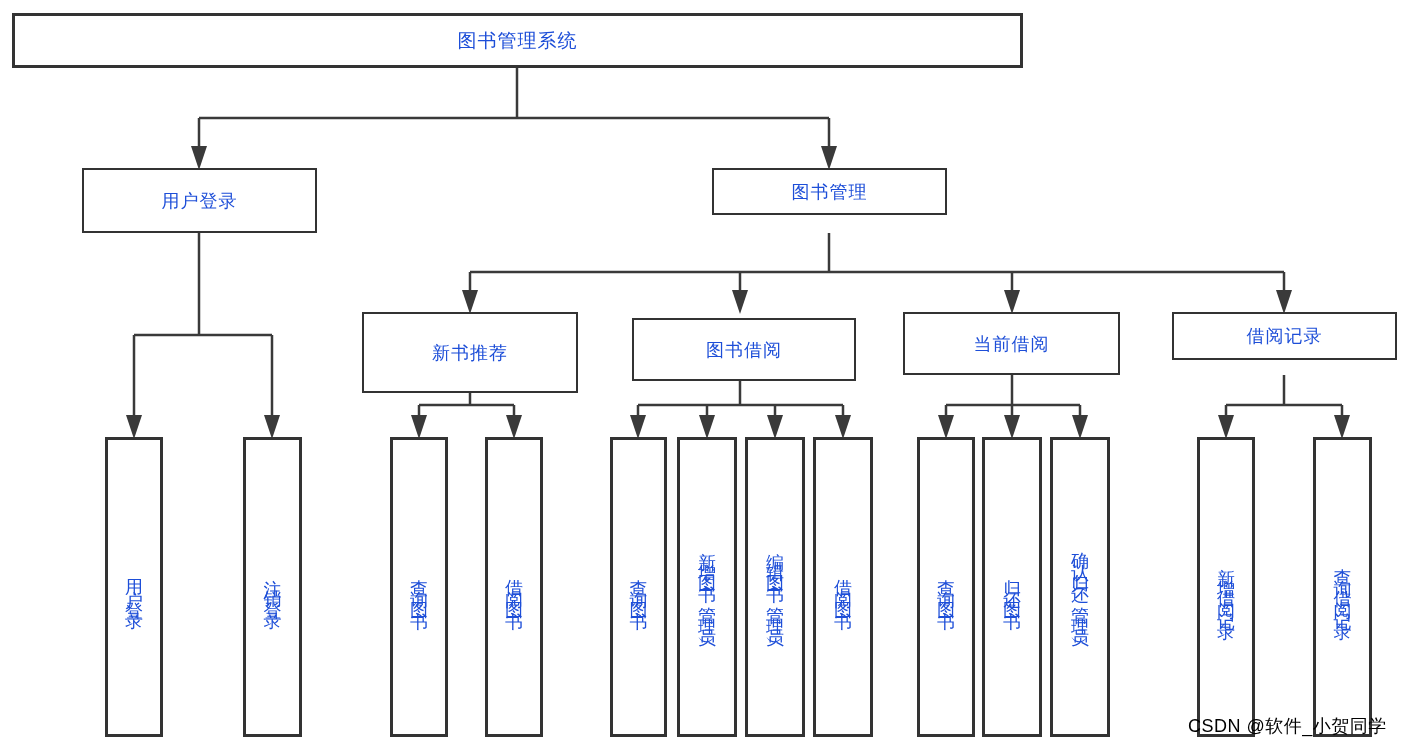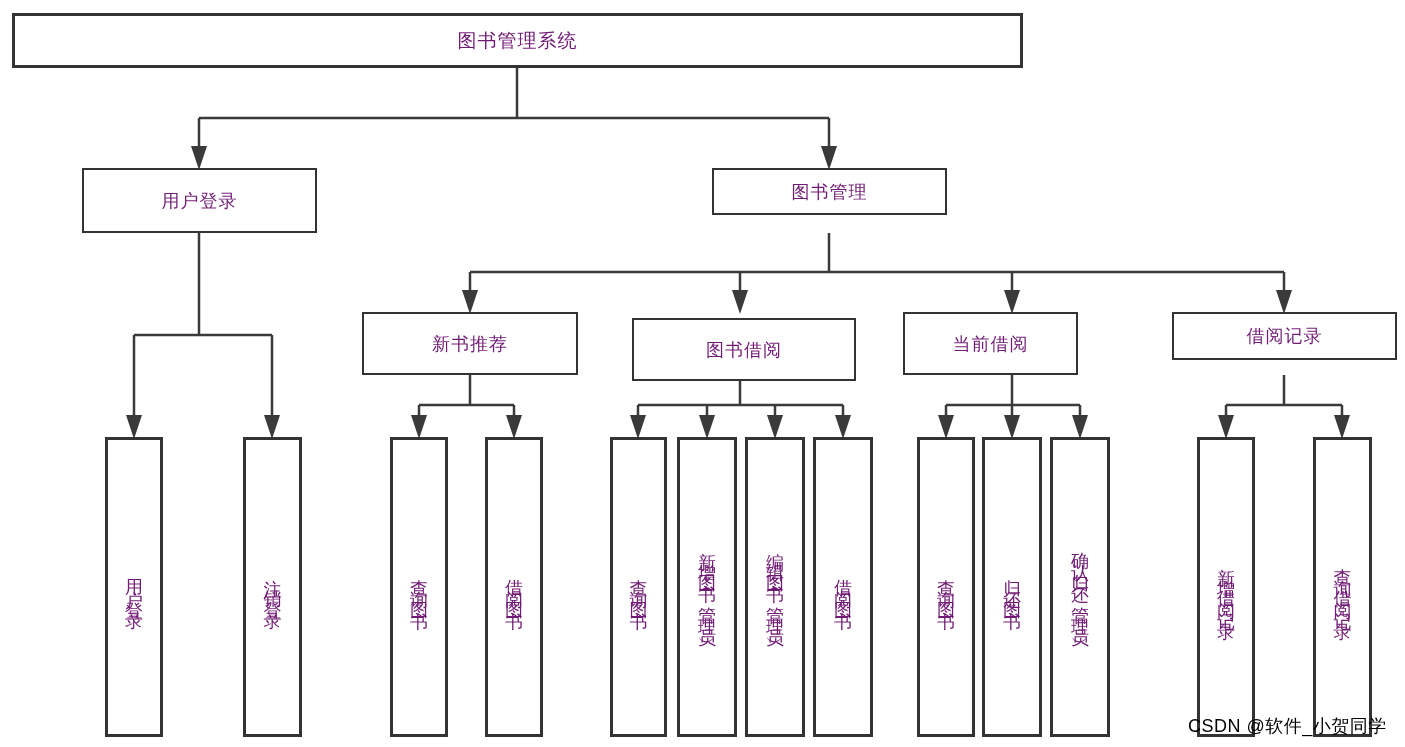--- a/index.html
+++ b/index.html
@@ -4,35 +4,35 @@
 <style>
   html,body{margin:0;padding:0;background:#ffffff;}
   #stage{
     position:relative;width:1405px;height:747px;background:#ffffff;overflow:hidden;
     font-family:"Liberation Sans","DejaVu Sans",sans-serif;color:#2b2b2b;
   }
   #wires{position:absolute;left:0;top:0;width:1405px;height:747px;}
   .box{
     position:absolute;box-sizing:border-box;background:#ffffff;
     border:2px solid #333333;display:flex;align-items:center;justify-content:center;
-    font-size:18px;color:#701a75;letter-spacing:1px;
+    font-size:18px;color:#1d4ed8;letter-spacing:1px;
   }
   .root{border-width:3px;font-size:19px;}
   .vbox{border-width:3px;}
   .vbox span{
     writing-mode:vertical-rl;text-orientation:mixed;
     letter-spacing:11px;font-size:18px;line-height:1;
   }
   
   #n-root{left:12px;top:13px;width:1011px;height:55px;}
   #n-user-login{left:82px;top:168px;width:235px;height:65px;}
   #n-book-mgmt{left:712px;top:168px;width:235px;height:47px;}
-  #n-newbook{left:362px;top:312px;width:216px;height:63px;}
+  #n-newbook{left:362px;top:312px;width:216px;height:81px;}
   #n-borrow{left:632px;top:300px;width:224px;height:63px;margin-top:18px;}
-  #n-current{left:903px;top:312px;width:175px;height:63px;font-family:Liberation Serif, serif;}
+  #n-current{left:903px;top:312px;width:217px;height:63px;font-family:Liberation Serif, serif;}
   #n-records{left:1172px;top:312px;width:225px;height:48px;}
   .leaf{top:437px;height:300px;}
   #l-ul1{left:105px;width:58px;}
   #l-ul2{left:243px;width:59px;}
   #l-nb1{left:390px;width:58px;}
   #l-nb2{left:485px;width:58px;}
   #l-bw1{left:610px;width:57px;}
   #l-bw2{left:677px;width:60px;}
   #l-bw3{left:745px;width:60px;}
   #l-bw4{left:813px;width:60px;}

